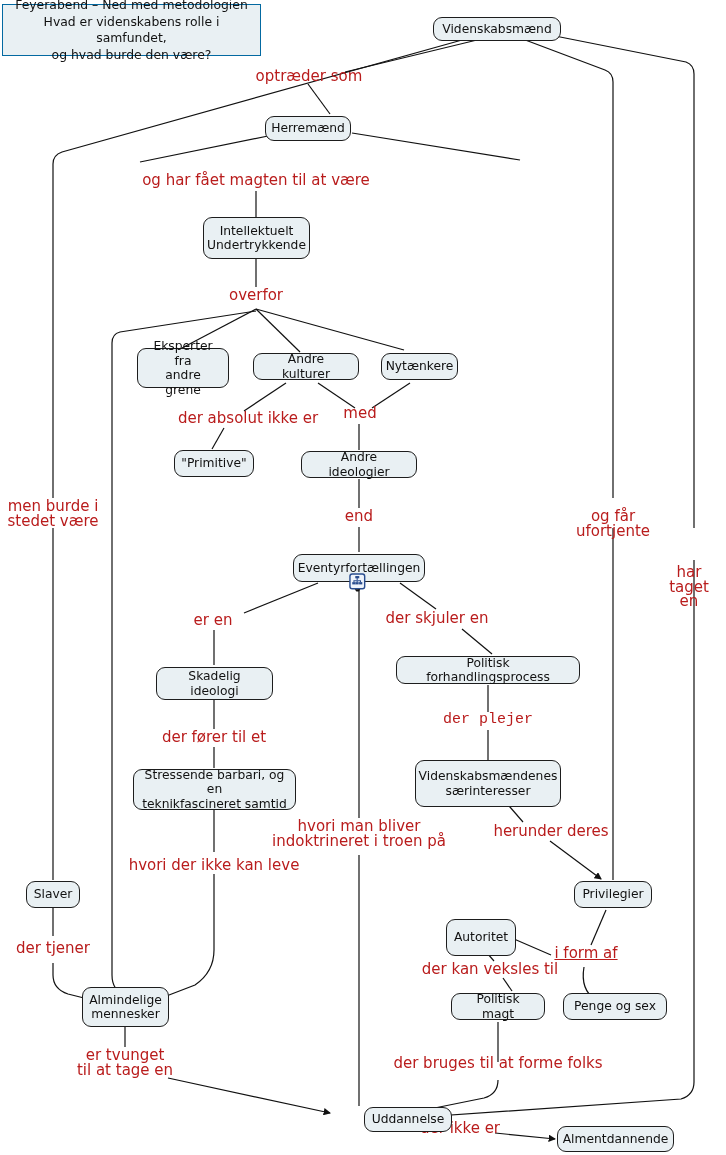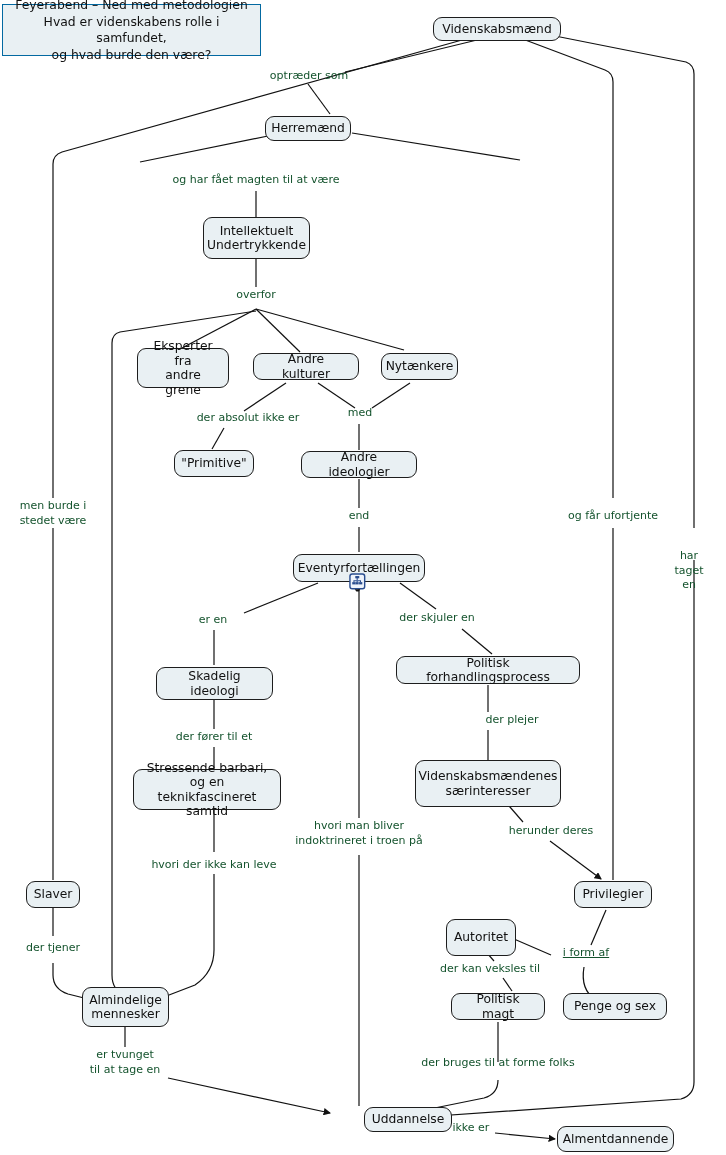--- a/index.html
+++ b/index.html
@@ -29,23 +29,23 @@
   .node.title{
     border-radius:0;
     background:#e9f0f3;
     border:1px solid #0369a1;
     font-size:12.4px;
     line-height:16.5px;
     padding:6px 10px;
   }
   .lbl{
     position:absolute;
-    font-size:11px;
+    font-size:15px;
     line-height:14.6px;
-    color:#14532d;
+    color:#b91c1c;
     text-align:center;
     white-space:pre-line;
     transform:translateX(-50%);
     z-index:2;
     background:transparent;
   }
   .cmap-icon{
     position:absolute;
     width:19px;height:19px;
     z-index:6;
@@ -183,21 +183,21 @@
       <rect x="7.0" y="9.6" width="3.2" height="2.4" fill="#2a4d8f"></rect>
       <rect x="10.6" y="9.6" width="3.4" height="2.4" fill="#2a4d8f"></rect>
       <path d="M 6.0 17.2 L 12.0 17.2 L 10.2 19.4 L 7.8 19.4 Z" fill="#111111"></path>
     </svg>
   </div>
 
   <div class="node" style="left:156px;top:667px;width:117px;height:33px;">Skadelig ideologi</div>
 
   <div class="node" style="left:396px;top:656px;width:184px;height:28px;">Politisk forhandlingsprocess</div>
 
-  <div class="node" style="left:133px;top:769px;width:148px;height:41px;">Stressende barbari, og en
+  <div class="node" style="left:133px;top:769px;width:163px;height:41px;">Stressende barbari, og en
 teknikfascineret samtid</div>
 
   <div class="node" style="left:415px;top:760px;width:146px;height:47px;">Videnskabsmændenes
 særinteresser</div>
 
   <div class="node" style="left:26px;top:881px;width:54px;height:27px;">Slaver</div>
 
   <div class="node" style="left:574px;top:881px;width:78px;height:27px;">Privilegier</div>
 
   <div class="node" style="left:446px;top:919px;width:70px;height:37px;">Autoritet</div>
@@ -224,28 +224,28 @@
   <div class="lbl" style="left:360px;top:406px;">med</div>
 
   <div class="lbl" style="left:359px;top:509px;">end</div>
 
   <div class="lbl" style="left:213px;top:613px;">er en</div>
 
   <div class="lbl" style="left:437px;top:611px;">der skjuler en</div>
 
   <div class="lbl" style="left:214px;top:730px;">der fører til et</div>
 
-  <div class="lbl" style="left:512px;top:713px;">der plejer</div>
+  <div class="lbl" style="left:488px;top:713px;font-family:Liberation Mono, monospace;">der plejer</div>
 
   <div class="lbl" style="left:53px;top:499px;">men burde i
 stedet være</div>
 
   <div class="lbl" style="left:613px;top:509px;">og får ufortjente</div>
 
-  <div class="lbl" style="left:689px;top:549px;">har taget en</div>
+  <div class="lbl" style="left:689px;top:565px;">har taget en</div>
 
   <div class="lbl" style="left:359px;top:819px;">hvori man bliver
 indoktrineret i troen på</div>
 
   <div class="lbl" style="left:214px;top:858px;">hvori der ikke kan leve</div>
 
   <div class="lbl" style="left:551px;top:824px;">herunder deres</div>
 
   <div class="lbl" style="left:53px;top:941px;">der tjener</div>
 

